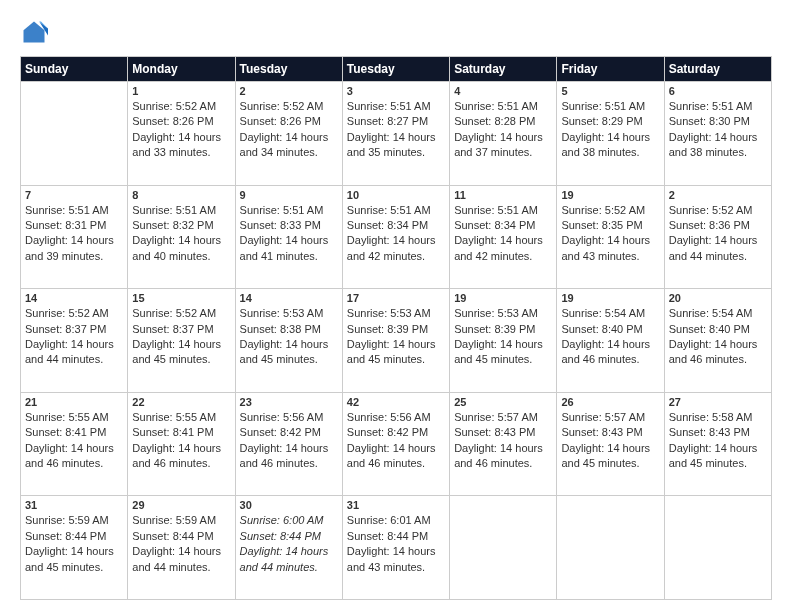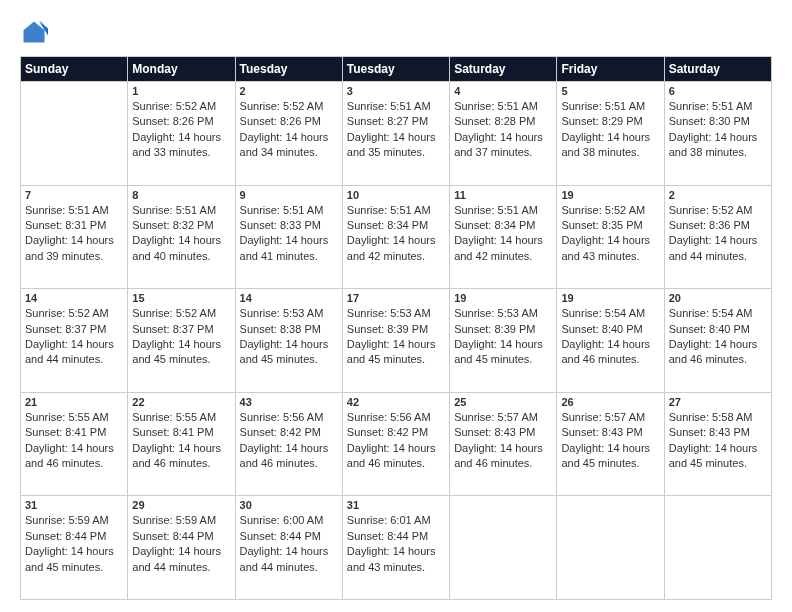--- a/index.html
+++ b/index.html
@@ -262,21 +262,21 @@
 Sunset: 8:41 PM
 Daylight: 14 hours and 46 minutes.</div>
           </td>
           <td>
             <div class="day-num">22</div>
             <div class="cell-info" style="white-space: pre-line;">Sunrise: 5:55 AM
 Sunset: 8:41 PM
 Daylight: 14 hours and 46 minutes.</div>
           </td>
           <td>
-            <div class="day-num">43</div>
+            <div class="day-num">23</div>
             <div class="cell-info" style="white-space: pre-line;">Sunrise: 5:56 AM
 Sunset: 8:42 PM
 Daylight: 14 hours and 46 minutes.</div>
           </td>
           <td>
             <div class="day-num">42</div>
             <div class="cell-info" style="white-space: pre-line;">Sunrise: 5:56 AM
 Sunset: 8:42 PM
 Daylight: 14 hours and 46 minutes.</div>
           </td>
@@ -307,21 +307,21 @@
 Daylight: 14 hours and 45 minutes.</div>
           </td>
           <td>
             <div class="day-num">29</div>
             <div class="cell-info" style="white-space: pre-line;">Sunrise: 5:59 AM
 Sunset: 8:44 PM
 Daylight: 14 hours and 44 minutes.</div>
           </td>
           <td>
             <div class="day-num">30</div>
-            <div class="cell-info" style="white-space: pre-line;">Sunrise: 6:00 AM
+            <div class="cell-info" style="white-space: pre-line; font-style: italic;">Sunrise: 6:00 AM
 Sunset: 8:44 PM
 Daylight: 14 hours and 44 minutes.</div>
           </td>
           <td>
             <div class="day-num">31</div>
             <div class="cell-info" style="white-space: pre-line;">Sunrise: 6:01 AM
 Sunset: 8:44 PM
 Daylight: 14 hours and 43 minutes.</div>
           </td>
           <td class="empty-cell"></td>

